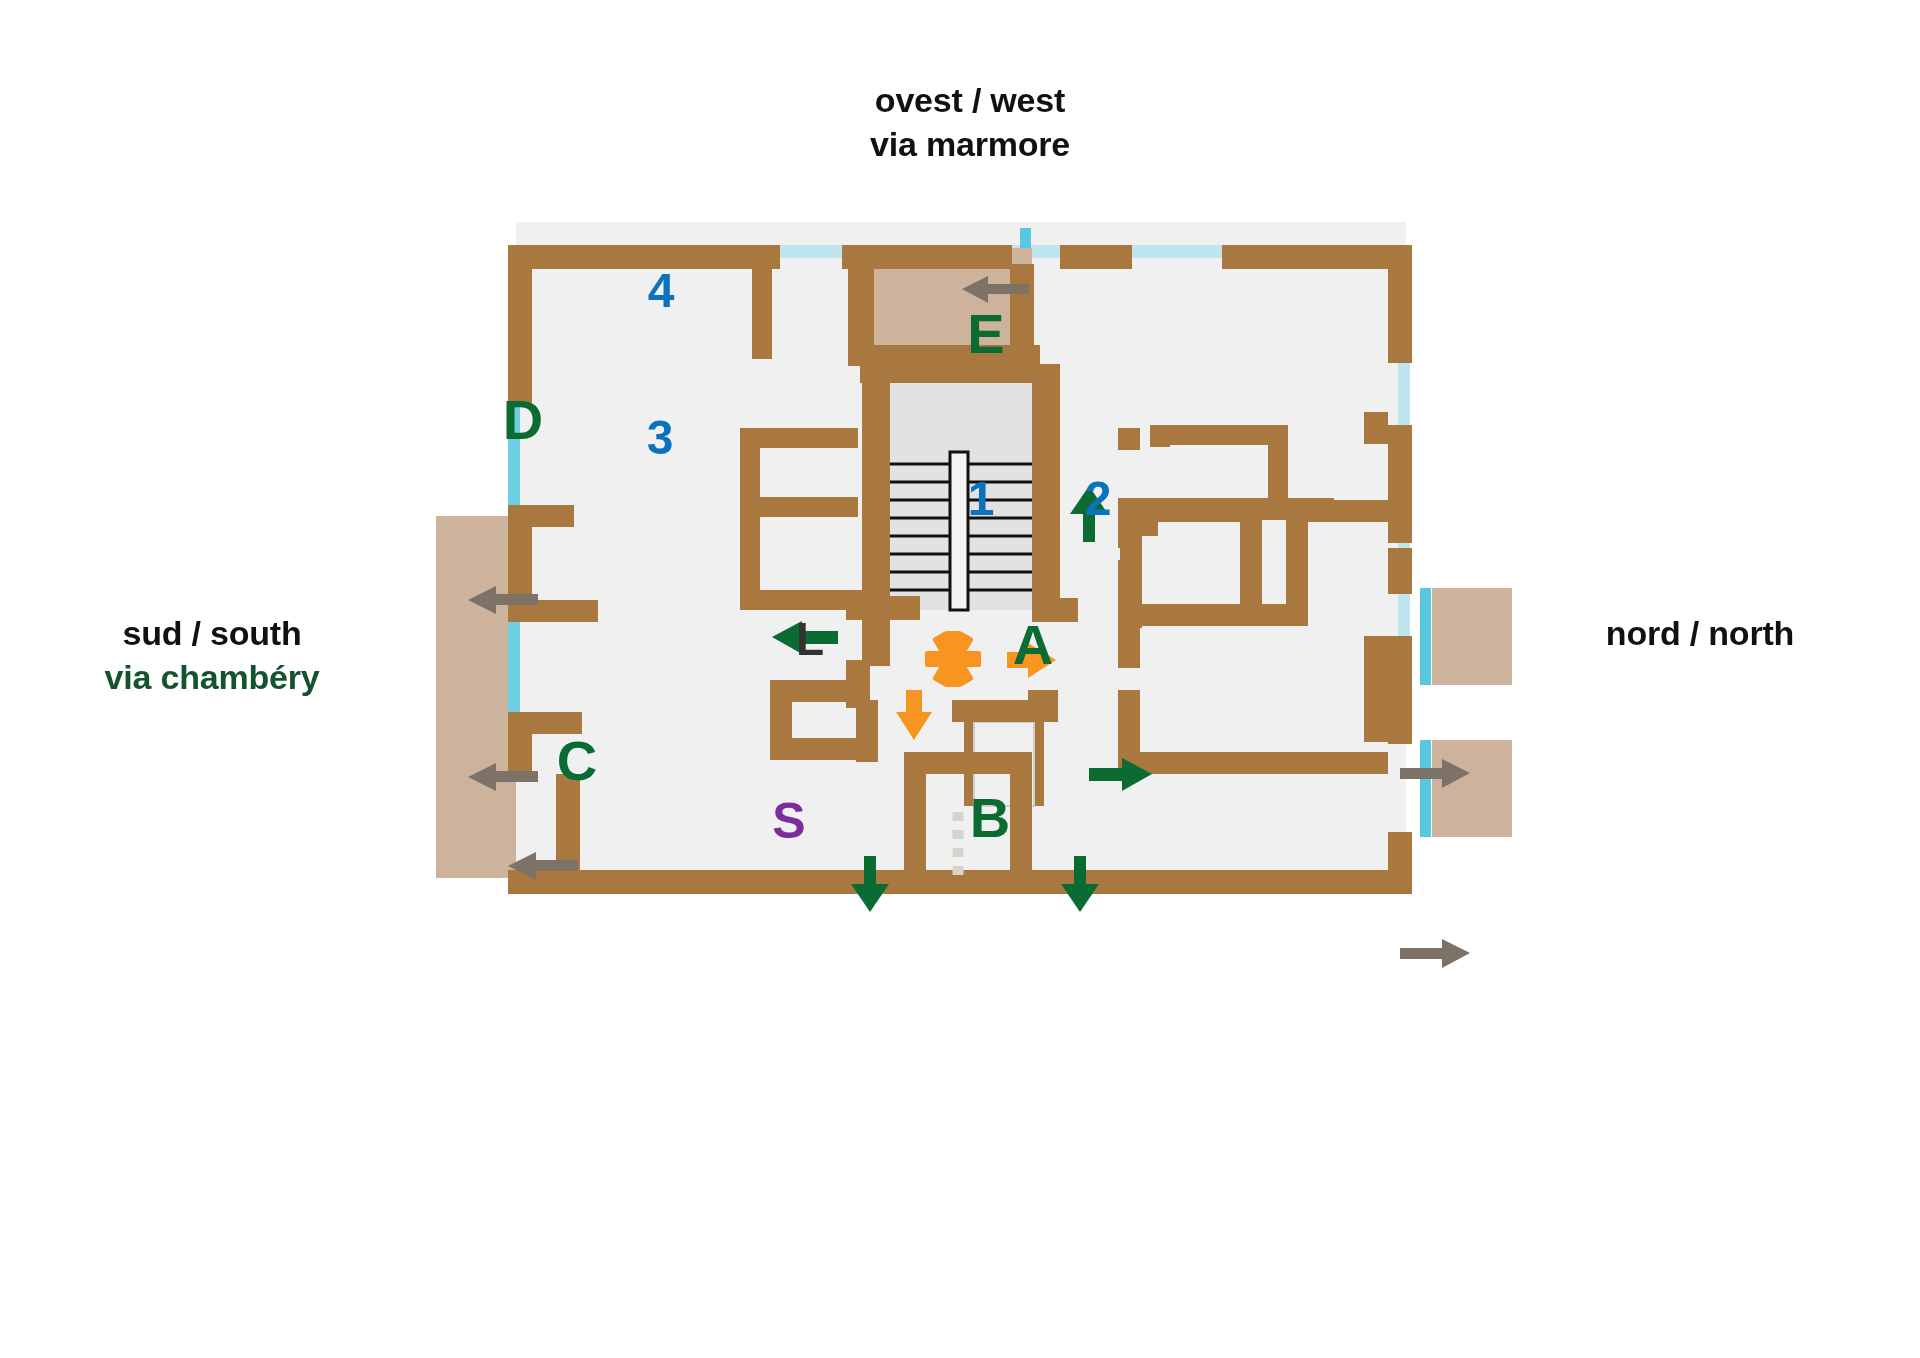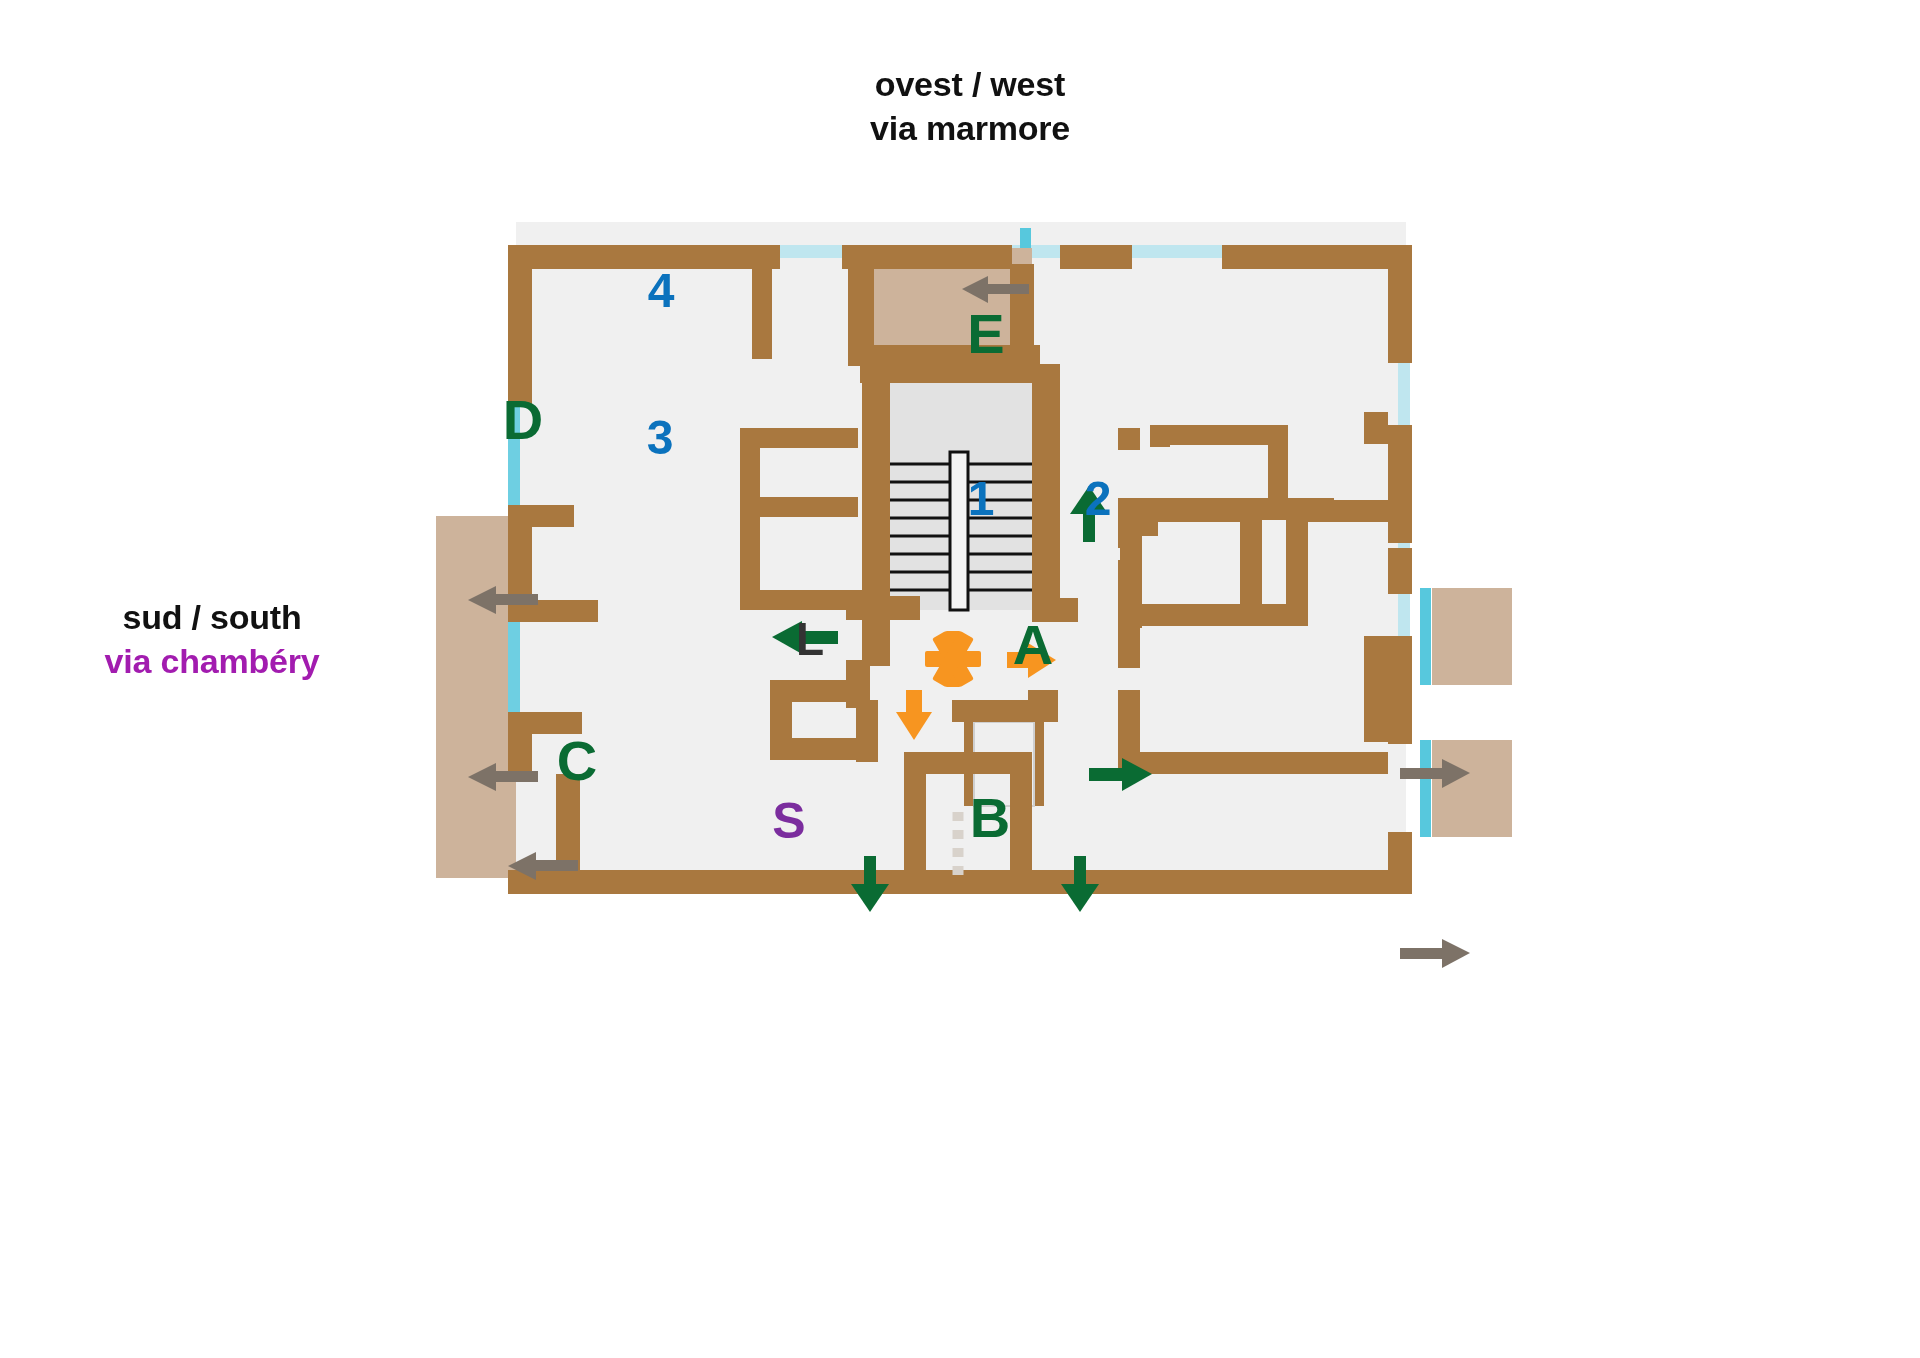--- a/index.html
+++ b/index.html
@@ -11,26 +11,26 @@
   #stage{position:absolute;left:0;top:0;width:1920px;height:1358px;}
 
   .dir-label{
     position:absolute;
     text-align:center;
     font-weight:bold;
     line-height:1.30;
     white-space:nowrap;
   }
   .dir-label .l1{
-    display:block;font-size:34px;color:#111111;letter-spacing:-0.2px;
+    display:block;font-size:34px;color:#111111;letter-spacing:-0.2px;margin-top:16px;
   }
   .dir-label .l2{
     display:block;font-size:34px;letter-spacing:-0.2px;text-align:center;
   }
-  .l2.gray{color:#a21caf;}
+  .l2.gray{color:#14532d;}
   .l2.dark{color:#111111;}
 
   #lbl-west{left:660px;top:62px;width:620px;}
   #lbl-east{left:660px;top:1128px;width:620px;}
   #lbl-south{left:12px;top:595px;width:400px;}
   #lbl-north{left:1490px;top:595px;width:420px;}
 
   #plan{position:absolute;left:0;top:0;}
   .rm-letter{font-family:"Liberation Sans",sans-serif;font-weight:bold;font-size:56px;fill:#0a6b33;}
   .rm-num{font-family:"Liberation Sans",sans-serif;font-weight:bold;font-size:48px;fill:#0b72bd;}
@@ -47,20 +47,21 @@
     <span class="l2 dark">via marmore</span>
   </div>
 
 
   <div class="dir-label" id="lbl-south">
     <span class="l1">sud / south</span>
     <span class="l2 gray">via chambéry</span>
   </div>
 
   <div class="dir-label" id="lbl-north">
+    <span class="l1">nord / north</span>
   </div>
 
   <svg id="plan" width="1920" height="1358" viewBox="0 0 1920 1358">
 
     <defs>
       
     </defs>
 
     <g>
       <rect x="436" y="516" width="130" height="362" fill="#cdb39b"></rect>

